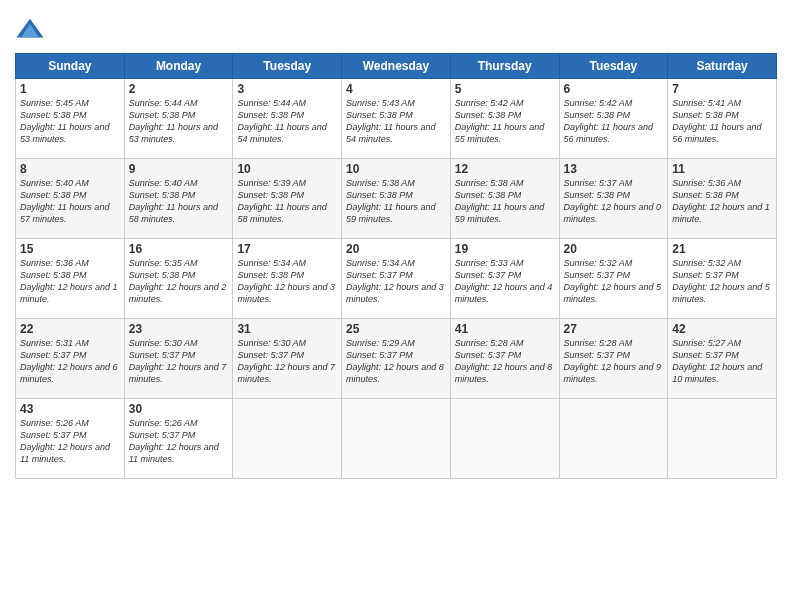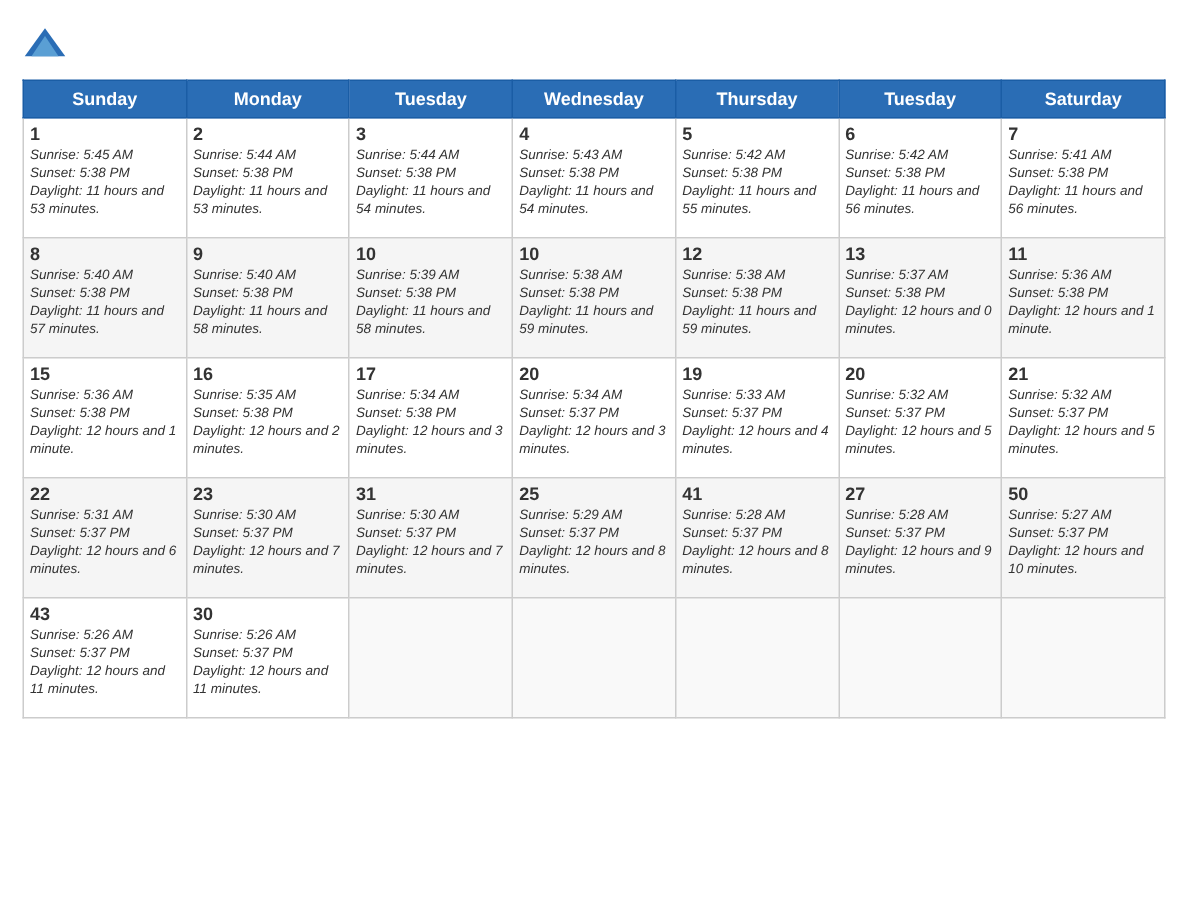--- a/index.html
+++ b/index.html
@@ -160,21 +160,21 @@
           <td><span class="day-num">20</span><span class="day-info">Sunrise: 5:32 AM<br>Sunset: 5:37 PM<br>Daylight: 12 hours and 5 minutes.</span></td>
           <td><span class="day-num">21</span><span class="day-info">Sunrise: 5:32 AM<br>Sunset: 5:37 PM<br>Daylight: 12 hours and 5 minutes.</span></td>
         </tr>
         <tr>
           <td><span class="day-num">22</span><span class="day-info">Sunrise: 5:31 AM<br>Sunset: 5:37 PM<br>Daylight: 12 hours and 6 minutes.</span></td>
           <td><span class="day-num">23</span><span class="day-info">Sunrise: 5:30 AM<br>Sunset: 5:37 PM<br>Daylight: 12 hours and 7 minutes.</span></td>
           <td><span class="day-num">31</span><span class="day-info">Sunrise: 5:30 AM<br>Sunset: 5:37 PM<br>Daylight: 12 hours and 7 minutes.</span></td>
           <td><span class="day-num">25</span><span class="day-info">Sunrise: 5:29 AM<br>Sunset: 5:37 PM<br>Daylight: 12 hours and 8 minutes.</span></td>
           <td><span class="day-num">41</span><span class="day-info">Sunrise: 5:28 AM<br>Sunset: 5:37 PM<br>Daylight: 12 hours and 8 minutes.</span></td>
           <td><span class="day-num">27</span><span class="day-info">Sunrise: 5:28 AM<br>Sunset: 5:37 PM<br>Daylight: 12 hours and 9 minutes.</span></td>
-          <td><span class="day-num">50</span><span class="day-info">Sunrise: 5:27 AM<br>Sunset: 5:37 PM<br>Daylight: 12 hours and 10 minutes.</span></td>
+          <td><span class="day-num">42</span><span class="day-info">Sunrise: 5:27 AM<br>Sunset: 5:37 PM<br>Daylight: 12 hours and 10 minutes.</span></td>
         </tr>
         <tr>
           <td><span class="day-num">43</span><span class="day-info">Sunrise: 5:26 AM<br>Sunset: 5:37 PM<br>Daylight: 12 hours and 11 minutes.</span></td>
           <td><span class="day-num">30</span><span class="day-info">Sunrise: 5:26 AM<br>Sunset: 5:37 PM<br>Daylight: 12 hours and 11 minutes.</span></td>
           <td class="empty-cell"></td>
           <td class="empty-cell"></td>
           <td class="empty-cell"></td>
           <td class="empty-cell"></td>
           <td class="empty-cell"></td>
         </tr>

